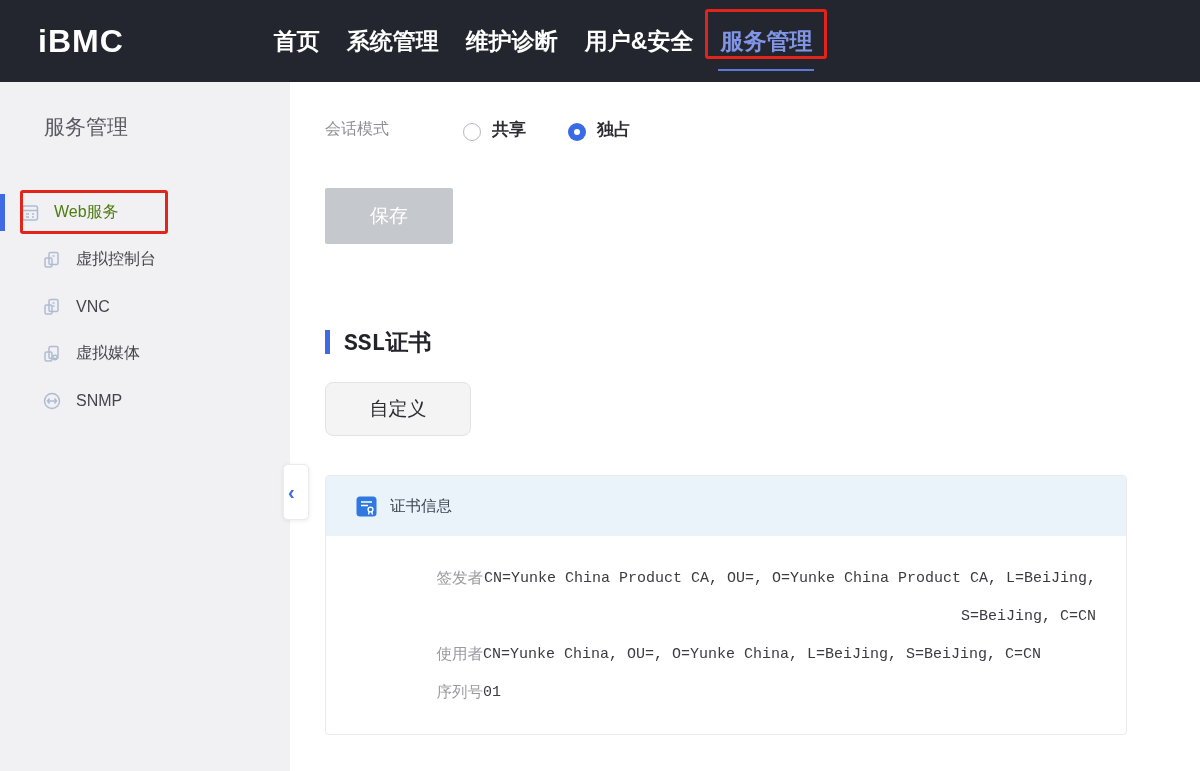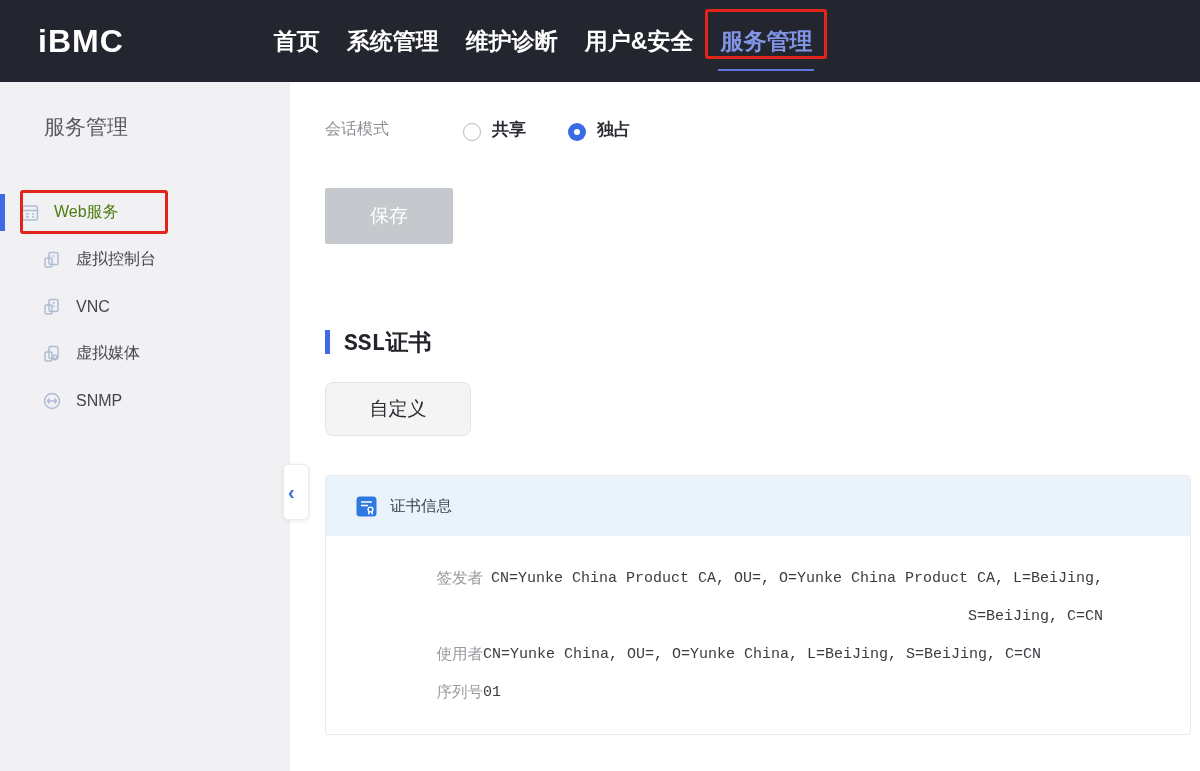--- a/index.html
+++ b/index.html
@@ -55,21 +55,21 @@
     font-family:inherit; }
 
   .section-title { margin-top:84px; display:flex; align-items:center; gap:14px; height:28px; }
   .accent-bar { width:5px; height:24px; background:#3f6ae3; }
   .section-title h2 { font-size:23px; font-weight:700; color:#23232b; }
 
   .custom-btn { margin-top:26px; width:146px; height:54px; background:#f4f4f5;
     border:1px solid #e3e3e6; border-radius:8px; font-size:19px; color:#2c2c33;
     display:block; cursor:pointer; font-family:inherit; }
 
-  .cert-panel { margin-top:39px; width:866px; border:1px solid #e9e9ee; border-radius:4px; }
+  .cert-panel { margin-top:39px; width:802px; border:1px solid #e9e9ee; border-radius:4px; }
   .panel-header { height:60px; background:#e9f3f9; display:flex; align-items:center;
     padding-left:30px; gap:13px; border-radius:4px 4px 0 0; }
   .cert-icon svg { width:21px; height:21px; display:block; }
   .panel-title { font-size:15.5px; color:#3d4553; }
   .panel-body { padding:24px 30px 22px; }
   .cert-row { display:flex; line-height:38px; position:relative;text-align:right; }
   .cert-label { width:127px; flex-shrink:0; color:#9a9aa1; font-size:15.5px; }
   .cert-value { color:#3b3b41; font-size:15px; max-width:620px; }
   .row-annotation { position:absolute; left:-14px; top:-4px; width:478px; height:42px;
     border:3px solid #e1251b; border-radius:3px; pointer-events:none; }

